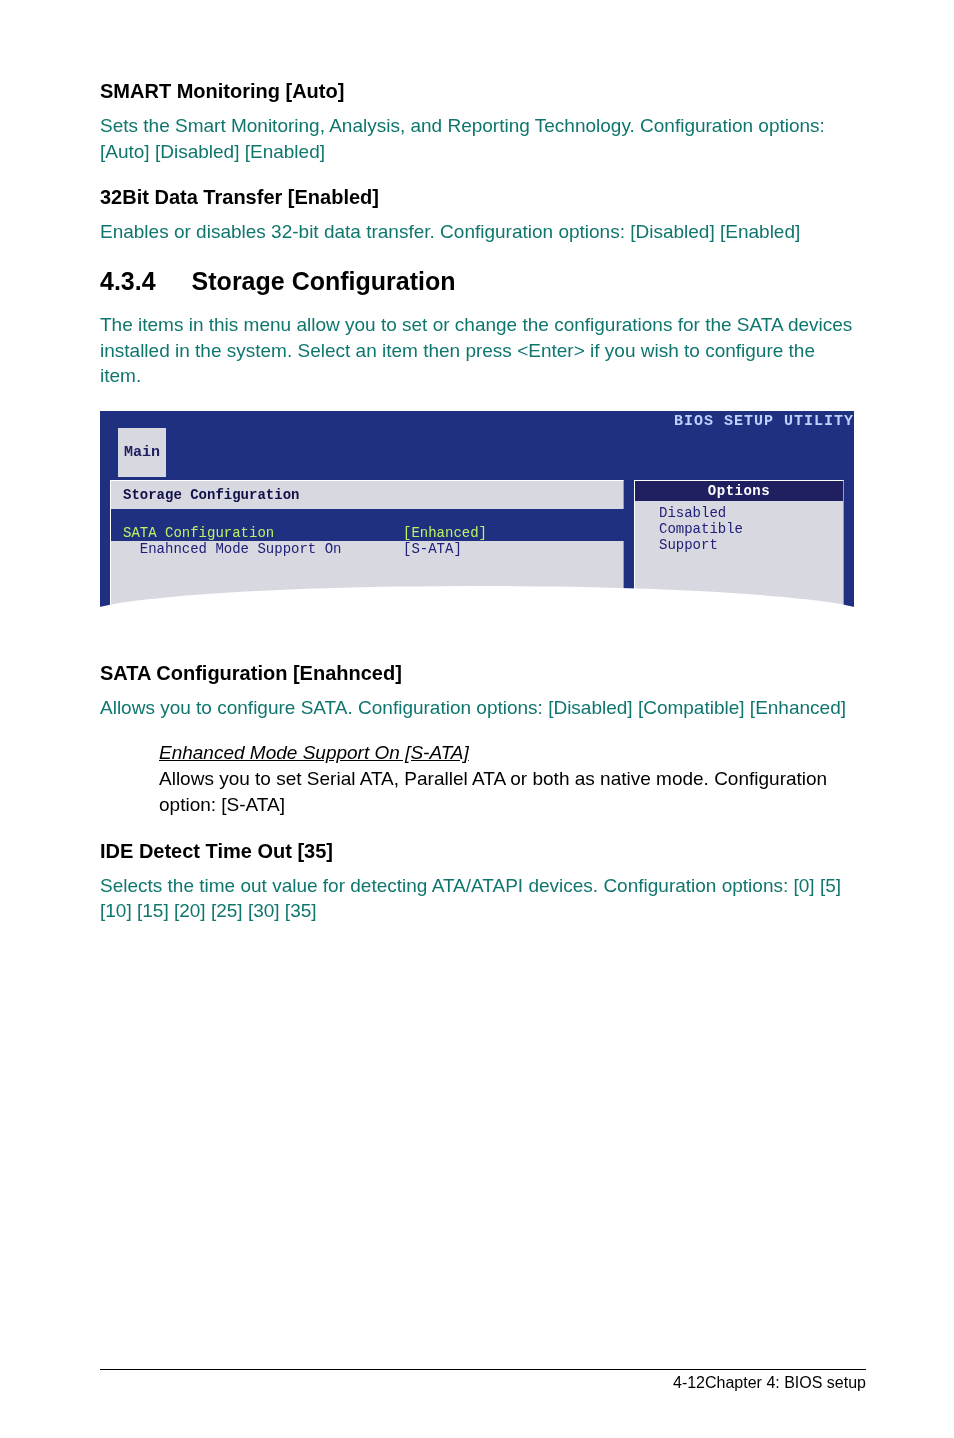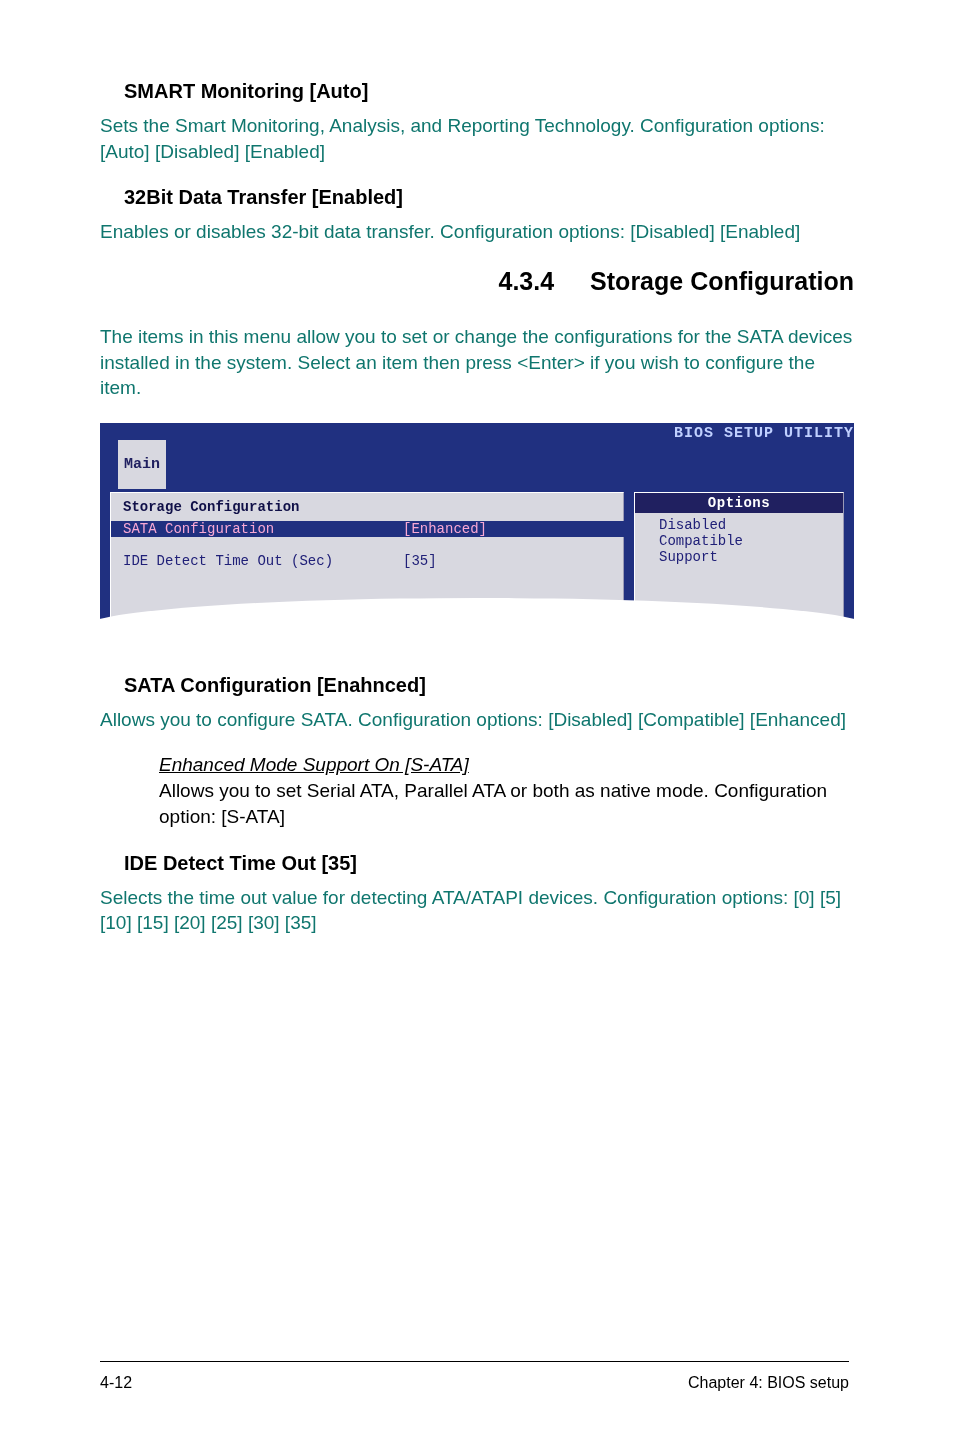--- a/index.html
+++ b/index.html
@@ -9,34 +9,32 @@
     width: 954px;
     height: 1438px;
     padding: 80px 100px 40px 100px;
     position: relative;
     color: #000;
   }
   h3.bold-heading {
     font-size: 20px;
     font-weight: bold;
     margin-bottom: 10px;
-    margin-left: 24px;
   }
   p.body-text {
     font-size: 19px;
     line-height: 1.35;
     margin-bottom: 22px;
     color: #0f766e;
   }
   h2.section-heading {
     font-size: 25px;
     font-weight: bold;
-    margin-bottom: 28px;
+    margin-bottom: 16px;
     margin-top: 12px;
-    text-align: right;
   }
   .section-num { display:inline-block; margin-right: 36px; }
   .bios-box {
     width: 100%;
     background: #203080;
     border-radius: 0;
     margin-bottom: 14px;
     position: relative;
     overflow: hidden;
   }
@@ -79,21 +77,21 @@
     min-height:128px;
   }
   .bios-left-title {
     color:#101048;
     font-weight:bold;
     margin-bottom:6px;
   }
   .bios-row { display:flex; }
   .bios-label { flex:0 0 280px; }
   .bios-value { flex:1; }
-  .sel .bios-label, .sel .bios-value { color:#f9a8d4; }
+  .sel .bios-label, .sel .bios-value { color:#bef264;margin-top:16px; }
   .sel { background:#203080; margin-left:-12px; margin-right:-40px; padding-left:12px; }
   .bios-right {
     width:210px;
     background:#d8d8e0;
     border:1px solid #9a9ab6;
     border-top:1px solid #fff;
     border-left:1px solid #fff;
     padding:0;
     font-family:"Courier New",monospace;
     font-size:14px;
@@ -133,27 +131,27 @@
     display:block;
     margin-bottom:2px;
   }
   .indent-block .sub-body {
     font-size:19px;
     line-height:1.35;
   }
   .footer {
     position:absolute;
     left:100px;
-    right:105px;
+    right:88px;
     bottom:46px;
     border-top:1px solid #000;
-    padding-top:12px;
+    padding-top:4px;
     font-size:16px;
     display:flex;
-    justify-content:space-between;
+    justify-content:flex-end;
     color:#000;
   }
 </style>
 </head>
 <body>
 
 <h3 class="bold-heading">SMART Monitoring [Auto]</h3>
 <p class="body-text">Sets the Smart Monitoring, Analysis, and Reporting Technology. Configuration options: [Auto] [Disabled] [Enabled]</p>
 
 <h3 class="bold-heading">32Bit Data Transfer [Enabled]</h3>
@@ -169,26 +167,26 @@
     <div class="bios-title-row">BIOS SETUP UTILITY</div>
     <div class="bios-tabrow"><span class="bios-tab">Main</span></div>
     <div class="bios-inner">
       <div class="bios-left">
         <div class="bios-left-title">Storage Configuration</div>
         <div class="bios-row sel">
           <span class="bios-label">SATA Configuration</span>
           <span class="bios-value">[Enhanced]</span>
         </div>
         <div class="bios-row">
+          <span class="bios-label" style="white-space:pre;">  Enahnced Mode Support On</span>
+          <span class="bios-value">[S-ATA]</span>
+        </div>
+        <div class="bios-row">
           <span class="bios-label">&nbsp;</span>
           <span class="bios-value"></span>
-        </div>
-        <div class="bios-row">
-          <span class="bios-label">IDE Detect Time Out (Sec)</span>
-          <span class="bios-value">[35]</span>
         </div>
       </div>
       <div class="bios-right">
         <div class="bios-right-title">Options</div>
         <div class="bios-right-body">
           <div>Disabled</div>
           <div>Compatible</div>
           <div>Support</div>
         </div>
       </div>

